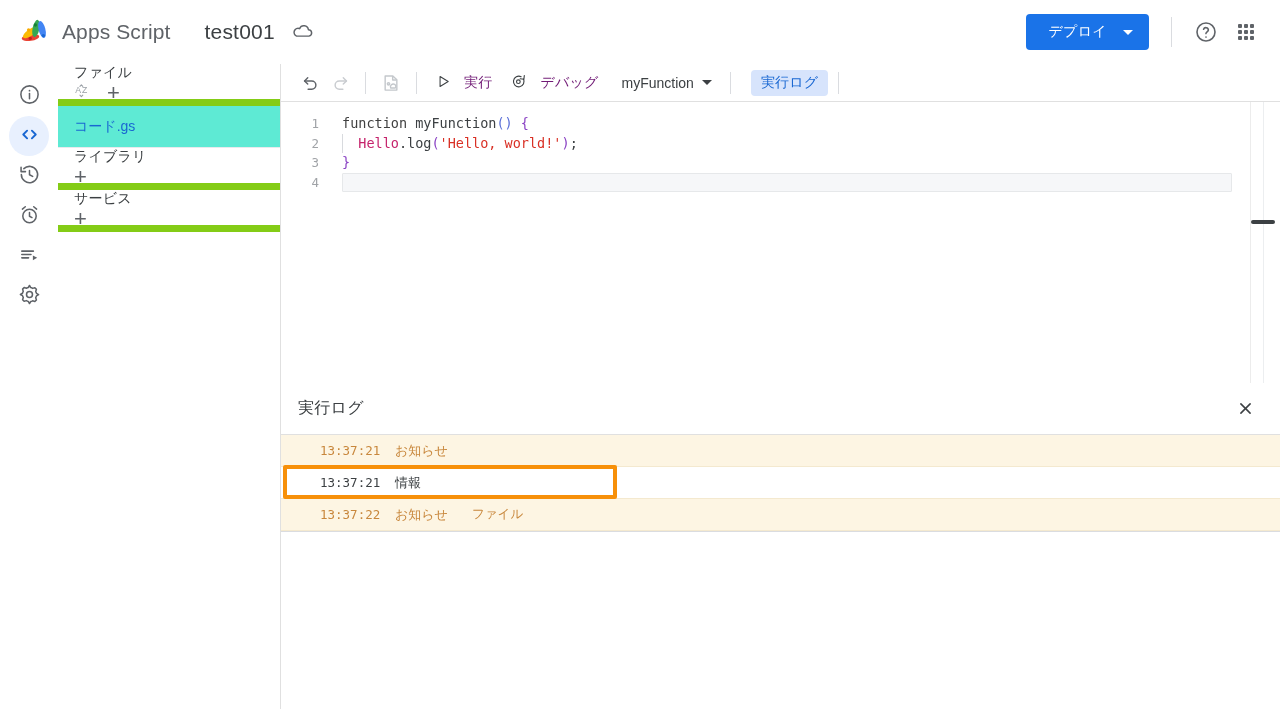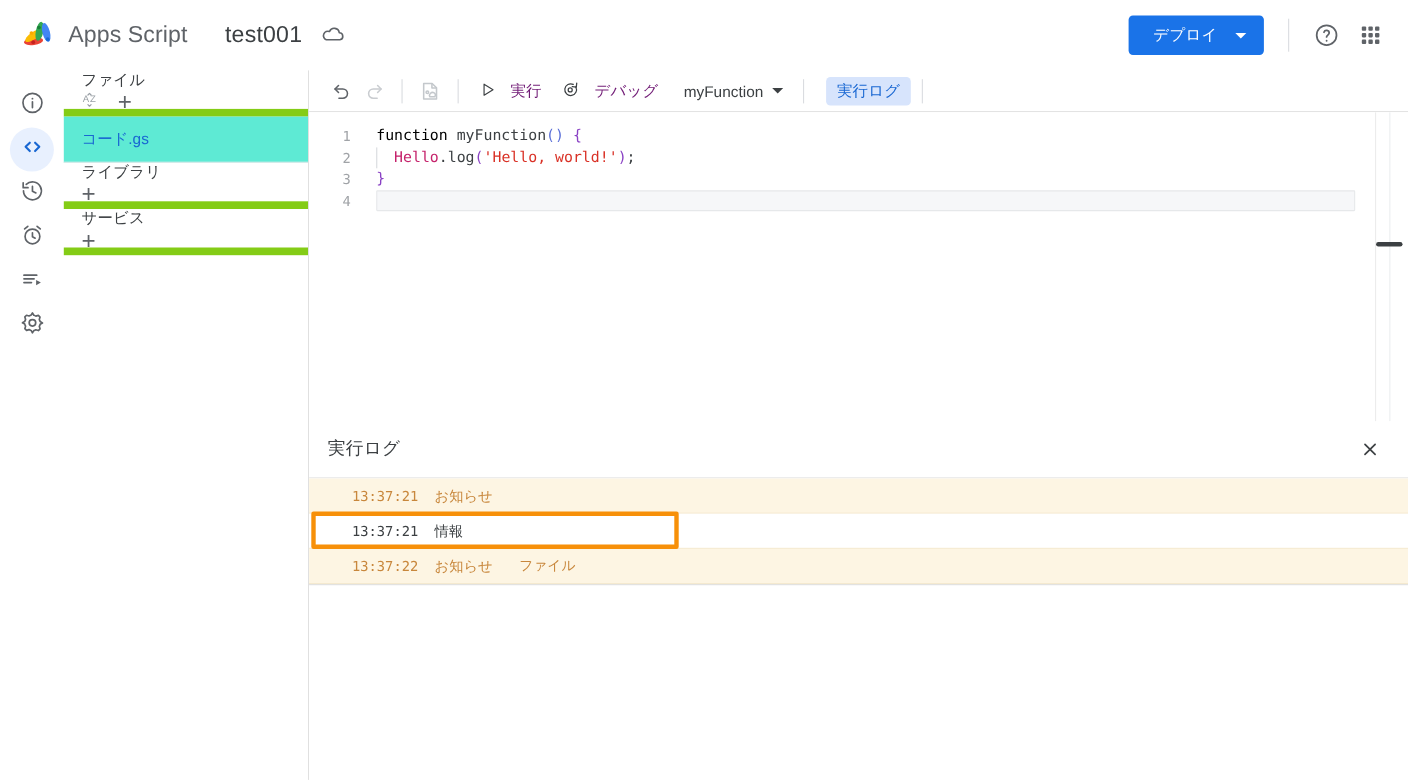--- a/index.html
+++ b/index.html
@@ -351,21 +351,21 @@
   .activeline {
     position: absolute;
     left: 61px;
     right: 48px;
     height: 19px;
     background: #f6f7f9;
     border: 1px solid #e6e8ea;
     box-sizing: border-box;
     border-radius: 1px;
   }
-  .k-blue   { color: #000000; }
+  .k-blue   { color: #404040; }
   .k-dark   { color: #3c4043; }
   .k-paren  { color: #5a6fd8; }
   .k-pink   { color: #c5226b; }
   .k-red    { color: #d93025; }
   .k-purple { color: #8a42c4; }
 
   
   .logpanel {
     position: absolute;
     left: 281px;

